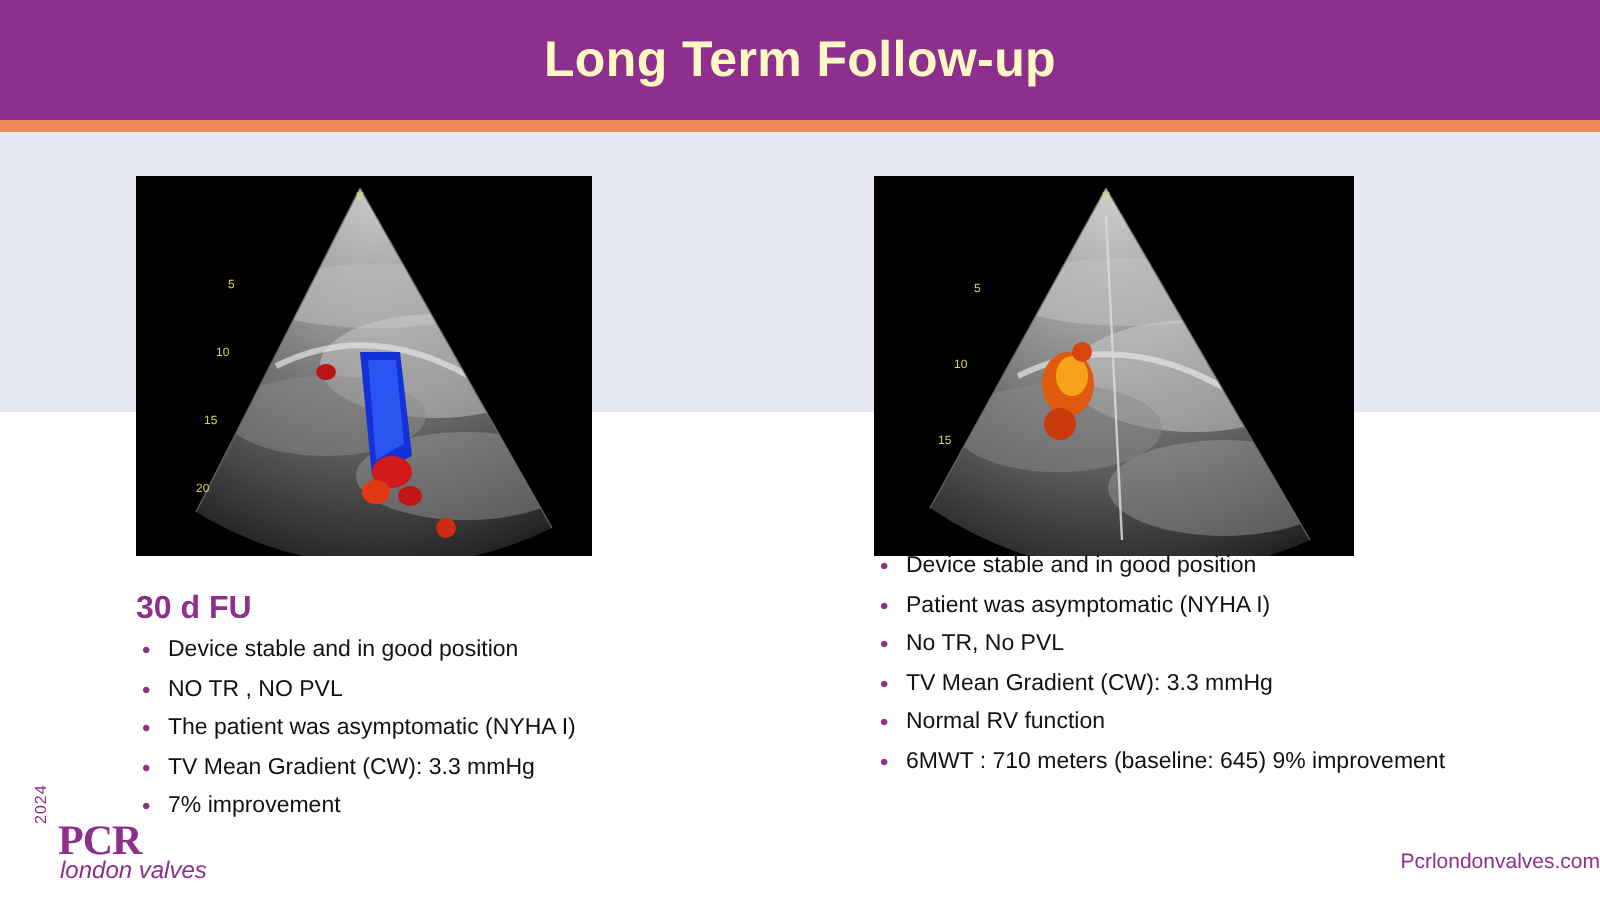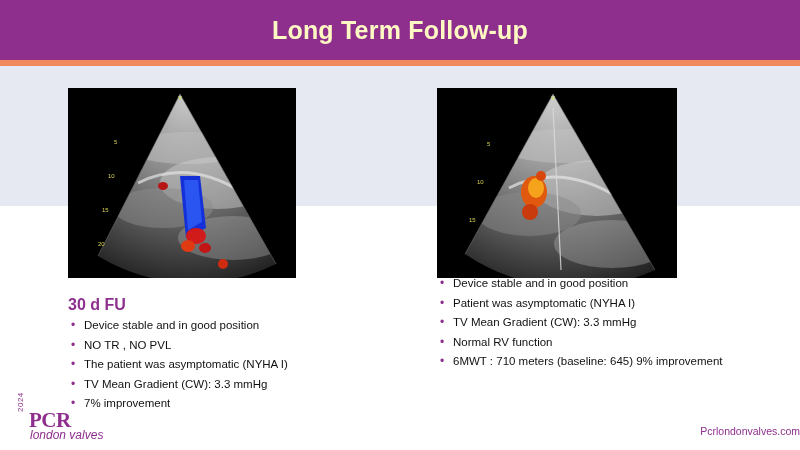--- a/index.html
+++ b/index.html
@@ -238,20 +238,21 @@
       <text x="50" y="58" fill="#d8d34f" font-size="6" font-family="Liberation Sans, sans-serif">5</text>
       <text x="40" y="96" fill="#d8d34f" font-size="6" font-family="Liberation Sans, sans-serif">10</text>
       <text x="32" y="134" fill="#d8d34f" font-size="6" font-family="Liberation Sans, sans-serif">15</text>
     </svg>
   </div>
 
 
   <ul class="bullets">
     <li>Device stable and in good position</li>
     <li>Patient was asymptomatic (NYHA I)</li>
+    <li>No TR, No PVL</li>
     <li>TV Mean Gradient (CW): 3.3 mmHg</li>
     <li>Normal RV function</li>
     <li>6MWT : 710 meters (baseline: 645) 9% improvement</li>
   </ul>
 </div>
 
 <div class="footer-link">Pcrlondonvalves.com</div>
 
 <div class="logo">
   <span class="yr">2024</span>

